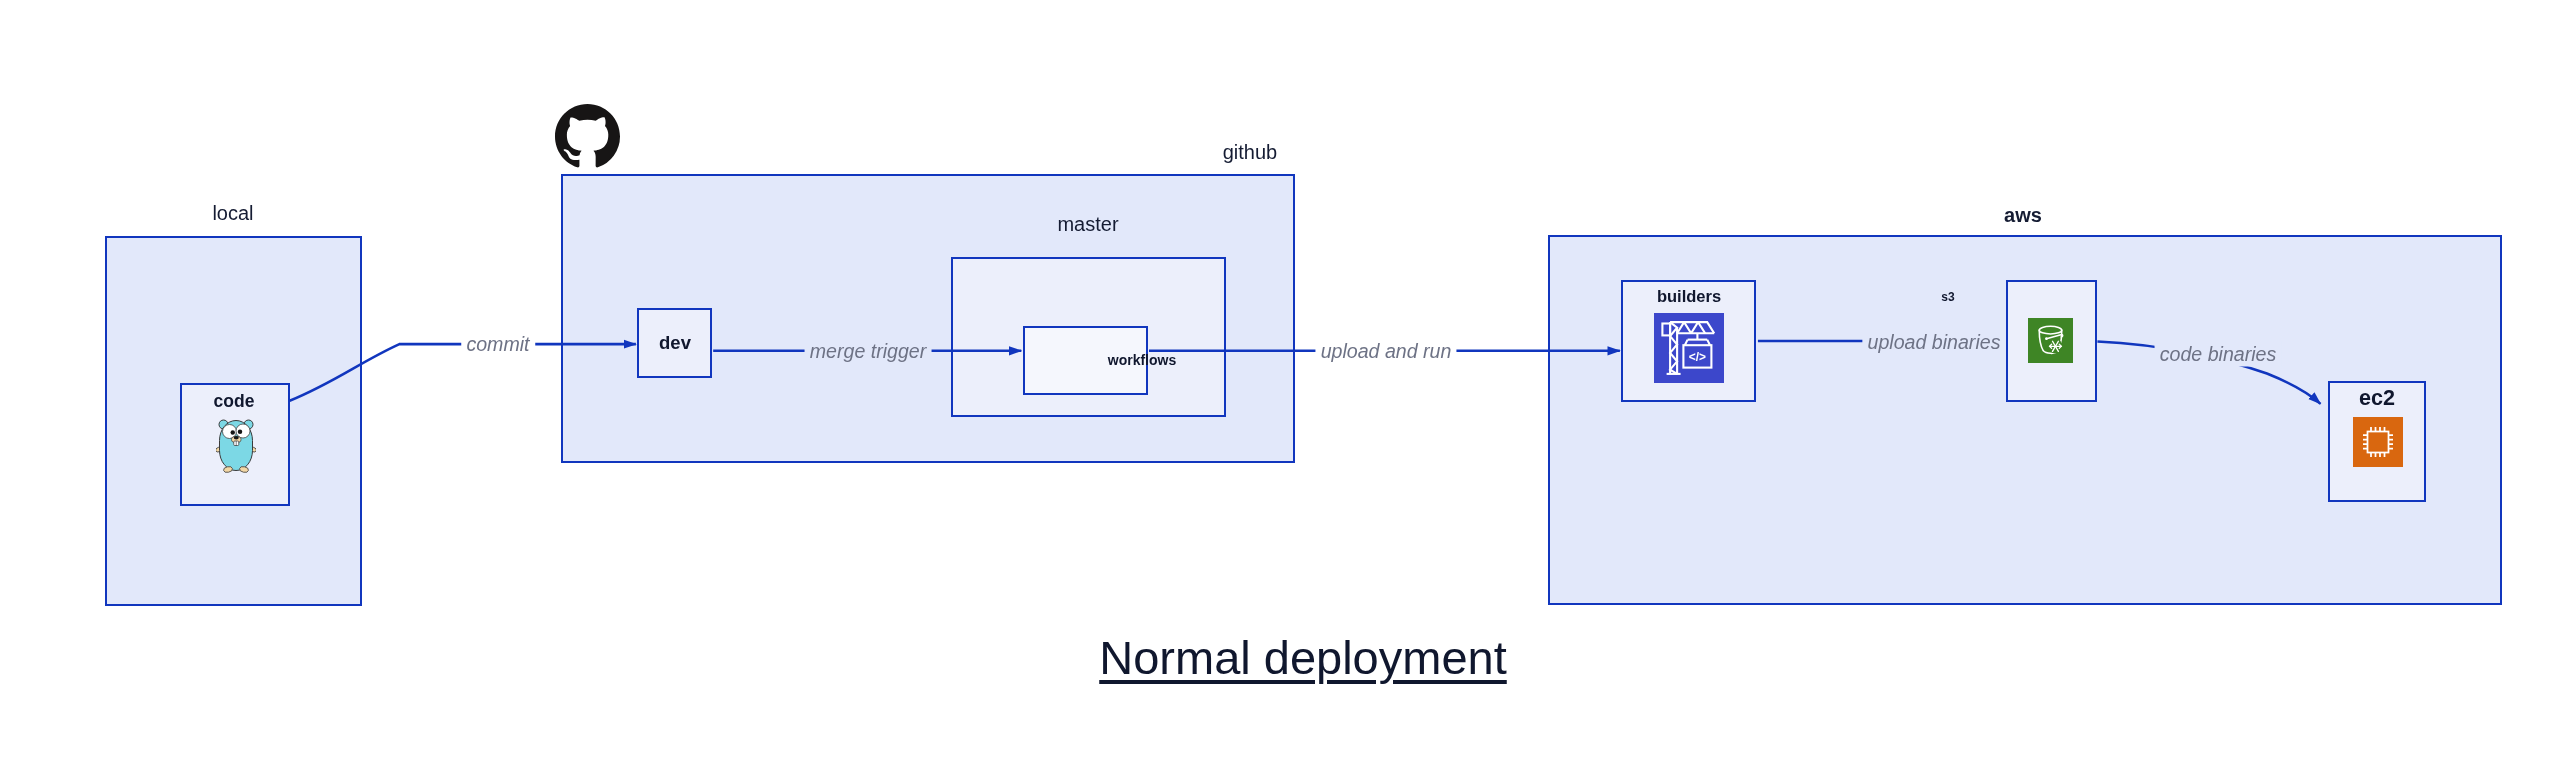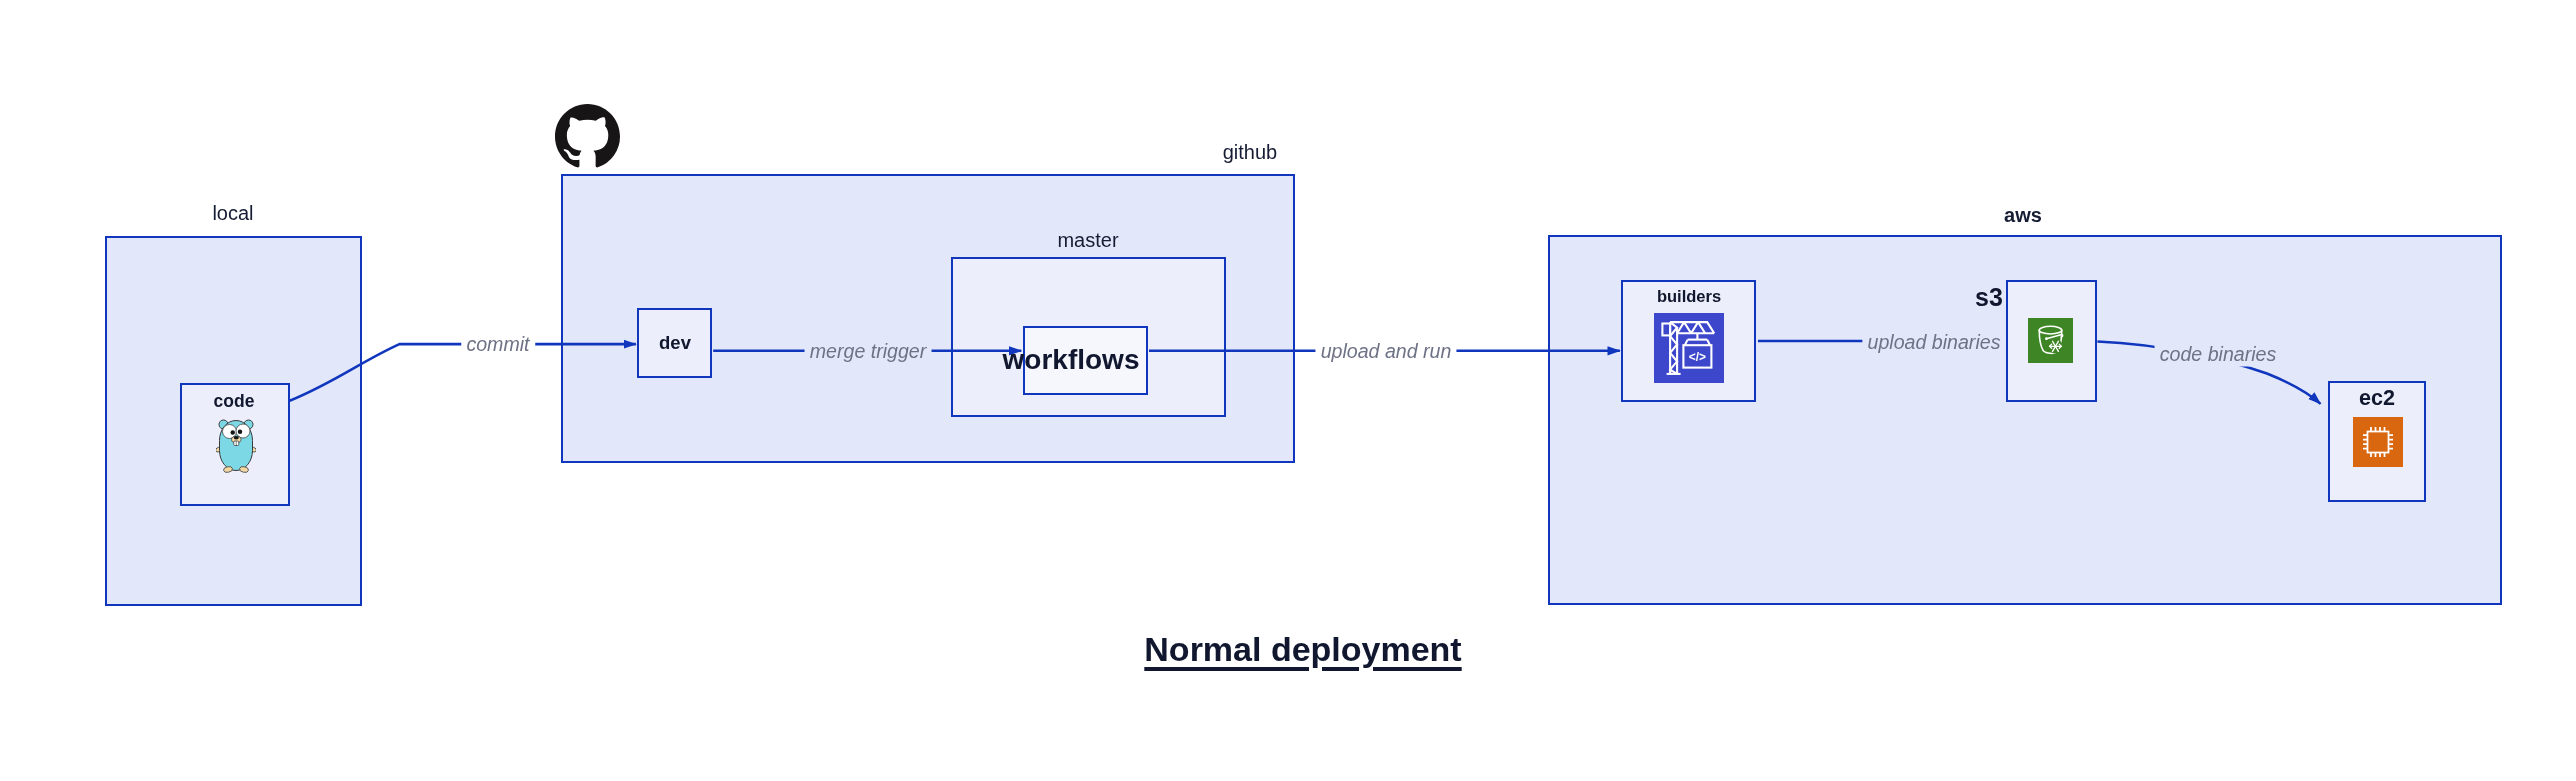--- a/index.html
+++ b/index.html
@@ -28,22 +28,22 @@
   .octocat{fill:var(--c-octocat-black);}
   .icon-cb-bg{fill:var(--c-codebuild-purple);}
   .icon-s3-bg{fill:var(--c-s3-green);}
   .icon-ec2-bg{fill:var(--c-ec2-orange);}
   .white-stroke{stroke:#ffffff;fill:none;}
   .gopher-body{fill:var(--c-gopher-teal);stroke:#3a3a3a;stroke-width:2;}
   .gopher-skin{fill:var(--c-gopher-skin);stroke:#3a3a3a;stroke-width:1.5;}
   .gopher-white{fill:#ffffff;stroke:#3a3a3a;stroke-width:1.5;}
   .gopher-dark{fill:#151515;stroke:none;}
   .cb-glyph{fill:#ffffff;stroke:none;font-family:"Liberation Sans",sans-serif;font-weight:bold;font-size:17px;text-anchor:middle;}
-  .title{position:absolute;transform:translateX(-50%);font-size:34px;color:var(--c-title-text);white-space:nowrap;z-index:6;
-         text-decoration:underline;text-decoration-thickness:3.6px;text-underline-offset:6.2px;font-weight:bold;}
+  .title{position:absolute;transform:translateX(-50%);font-size:47px;color:var(--c-title-text);white-space:nowrap;z-index:6;
+         text-decoration:underline;text-decoration-thickness:3.6px;text-underline-offset:6.2px;}
 </style>
 </head>
 <body>
 
 <div class="canvas">
 
   <div class="gbox fill1" style="left:105px;top:236px;width:257px;height:370px;"></div>
   <div class="gbox fill1" style="left:561px;top:174px;width:734px;height:289px;"></div>
   <div class="gbox fill2" style="left:951px;top:257px;width:275px;height:160px;"></div>
   <div class="gbox fill1" style="left:1548px;top:235px;width:954px;height:370px;"></div>
@@ -63,28 +63,28 @@
     </defs>
     <path class="edge" d="M562 778 C650 742, 700 702, 775 668 L1234 668" marker-end="url(#arrowhead)"></path>
     <path class="edge" d="M1384 681 L1982 681" marker-end="url(#arrowhead)"></path>
     <path class="edge" d="M2230 681 L3144 681" marker-end="url(#arrowhead)"></path>
     <path class="edge" d="M3412 662 L3890 662" marker-end="url(#arrowhead)"></path>
     <path class="edge" d="M4071 663 C4200 668, 4330 700, 4400 725 C4450 745, 4482 764, 4504 784" marker-end="url(#arrowhead)"></path>
   </svg>
 
   <div class="group-label" style="left:233px;top:213px;">local</div>
   <div class="group-label" style="left:1250px;top:152px;">github</div>
-  <div class="group-label" style="left:1088px;top:240px;">master</div>
+  <div class="group-label" style="left:1088px;top:224px;">master</div>
   <div class="group-label" style="left:2023px;top:215px;font-weight:bold;">aws</div>
 
   <div class="node-label" style="left:234px;top:401px;font-size:17.5px;">code</div>
   <div class="node-label" style="left:675px;top:343px;font-size:18.5px;">dev</div>
-  <div class="node-label" style="left:1071px;top:360px;font-size:28px;">workflows</div>
+  <div class="node-label" style="left:1142px;top:360px;font-size:14px;">workflows</div>
   <div class="node-label" style="left:1689px;top:296px;font-size:16.5px;">builders</div>
-  <div class="node-label" style="left:1989px;top:297px;font-size:25px;">s3</div>
+  <div class="node-label" style="left:1948px;top:297px;font-size:12px;">s3</div>
   <div class="node-label" style="left:2377px;top:398px;font-size:21.6px;">ec2</div>
 
   <div class="edge-label bg-white" style="left:456px;top:344px;margin-left:42px;">commit</div>
   <div class="edge-label bg-l1" style="left:868px;top:351px;">merge trigger</div>
   <div class="edge-label bg-white" style="left:1386px;top:351px;">upload and run</div>
   <div class="edge-label bg-l1" style="left:1886px;top:342px;margin-left:48px;">upload binaries</div>
   <div class="edge-label bg-l1" style="left:2218px;top:354px;">code binaries</div>
 
   <svg class="icon" style="left:555px;top:104px;" width="65" height="65" viewBox="0 0 16 16">
     <path class="octocat" fill-rule="evenodd" d="M8 0C3.58 0 0 3.58 0 8c0 3.54 2.29 6.53 5.47 7.59.4.07.55-.17.55-.38 0-.19-.01-.82-.01-1.49-2.01.37-2.53-.49-2.69-.94-.09-.23-.48-.94-.82-1.13-.28-.15-.68-.52-.01-.53.63-.01 1.08.58 1.23.82.72 1.21 1.87.87 2.33.66.07-.52.28-.87.51-1.07-1.78-.2-3.64-.89-3.64-3.95 0-.87.31-1.59.82-2.15-.08-.2-.36-1.02.08-2.12 0 0 .67-.21 2.2.82.64-.18 1.32-.27 2-.27s1.36.09 2 .27c1.53-1.04 2.2-.82 2.2-.82.44 1.1.16 1.92.08 2.12.51.56.82 1.27.82 2.15 0 3.07-1.87 3.75-3.65 3.95.29.25.54.73.54 1.48 0 1.07-.01 1.93-.01 2.2 0 .21.15.46.55.38A8.013 8.013 0 0 0 16 8c0-4.42-3.58-8-8-8z"></path>

